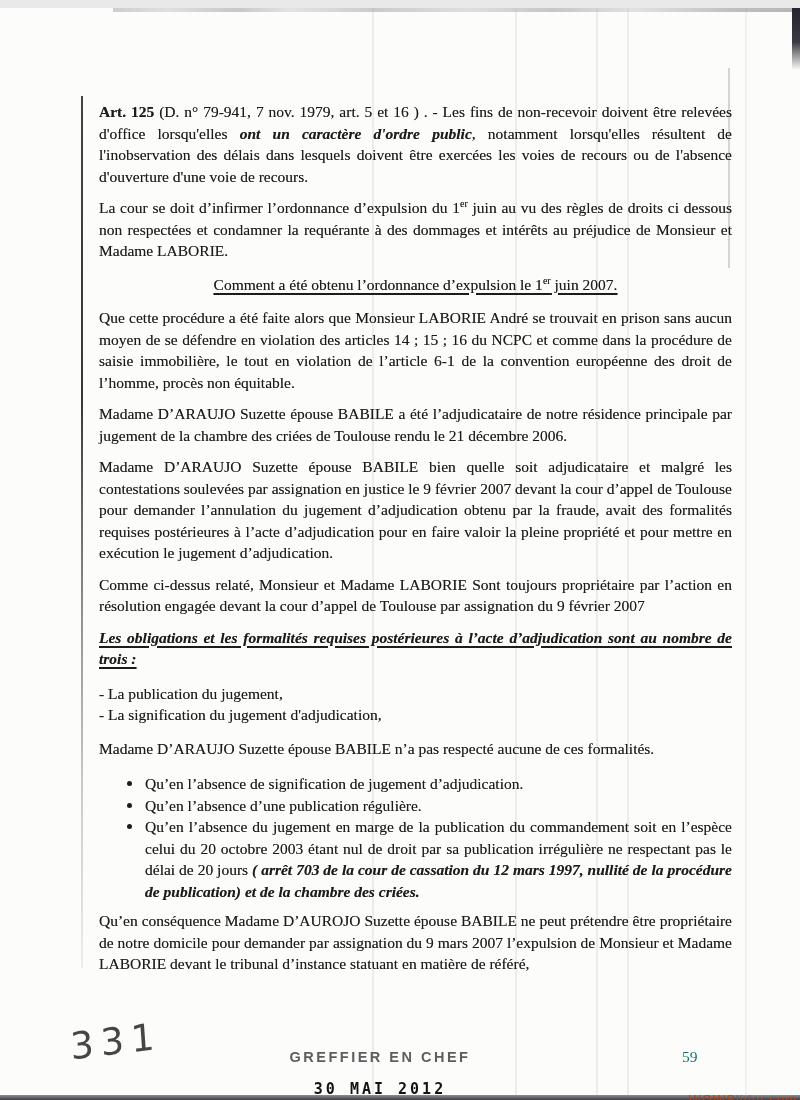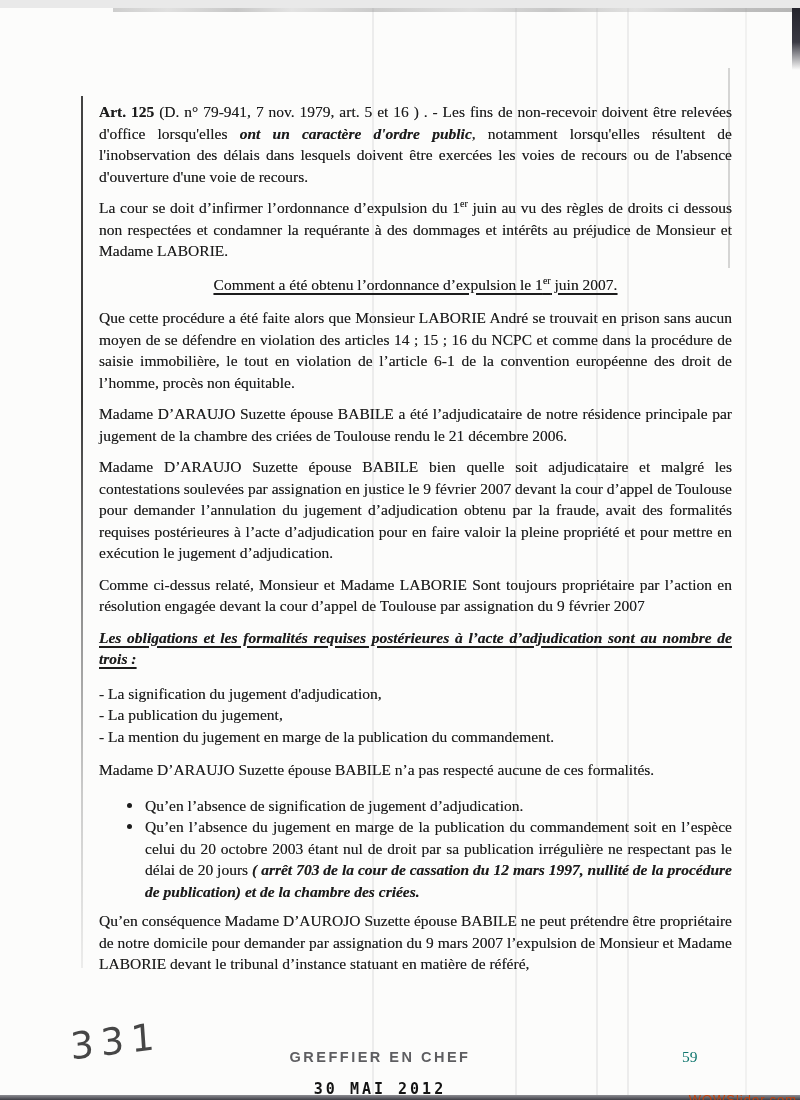--- a/index.html
+++ b/index.html
@@ -123,31 +123,34 @@
 
     <p class="para">Madame D’ARAUJO Suzette épouse BABILE a été l’adjudicataire de notre résidence principale par jugement de la chambre des criées de Toulouse rendu le 21 décembre 2006.</p>
 
     <p class="para">Madame D’ARAUJO Suzette épouse BABILE bien quelle soit adjudicataire et malgré les contestations soulevées par assignation en justice le 9 février 2007 devant la cour d’appel de Toulouse pour demander l’annulation du jugement d’adjudication obtenu par la fraude,  avait des formalités requises postérieures à l’acte d’adjudication pour en faire valoir la pleine propriété et pour mettre en exécution le jugement d’adjudication.</p>
 
     <p class="para">Comme ci-dessus relaté, Monsieur et Madame LABORIE Sont toujours propriétaire par l’action en résolution engagée devant la cour d’appel de Toulouse par assignation du 9 février 2007</p>
 
     <div class="h2">Les obligations et les formalités requises postérieures à l’acte d’adjudication sont au nombre de trois :</div>
 
     <div class="dash-list">
+      <div>- La publication du jugement,</div>
       <div>- La signification du jugement d'adjudication,</div>
-      <div>- La publication du jugement,</div>
-      <div>- La mention du jugement en marge de la publication du commandement.</div>
     </div>
 
     <p class="para">Madame D’ARAUJO Suzette épouse BABILE n’a pas respecté aucune de ces formalités.</p>
 
     <div class="bullet-list">
       <div class="bullet">
         <span class="dot"></span>
         <span class="btxt">Qu’en l’absence de signification de jugement d’adjudication.</span>
+      </div>
+      <div class="bullet">
+        <span class="dot"></span>
+        <span class="btxt">Qu’en l’absence d’une publication régulière.</span>
       </div>
       <div class="bullet">
         <span class="dot"></span>
         <span class="btxt"><span>Qu’en l’absence du jugement en marge de la publication du commandement soit en l’espèce celui du 20 octobre 2003 étant nul de droit par sa publication irrégulière ne respectant pas le délai de 20 jours </span><span class="bi">( arrêt 703 de la cour de cassation du 12 mars 1997, nullité de la procédure de publication) et de la chambre des criées.</span></span>
       </div>
     </div>
 
     <p class="para">Qu’en conséquence Madame D’AUROJO Suzette épouse BABILE ne peut prétendre être propriétaire de notre domicile pour demander par assignation du 9 mars 2007 l’expulsion de Monsieur et Madame LABORIE devant le tribunal d’instance statuant en matière de référé,</p>
   </div>
 

